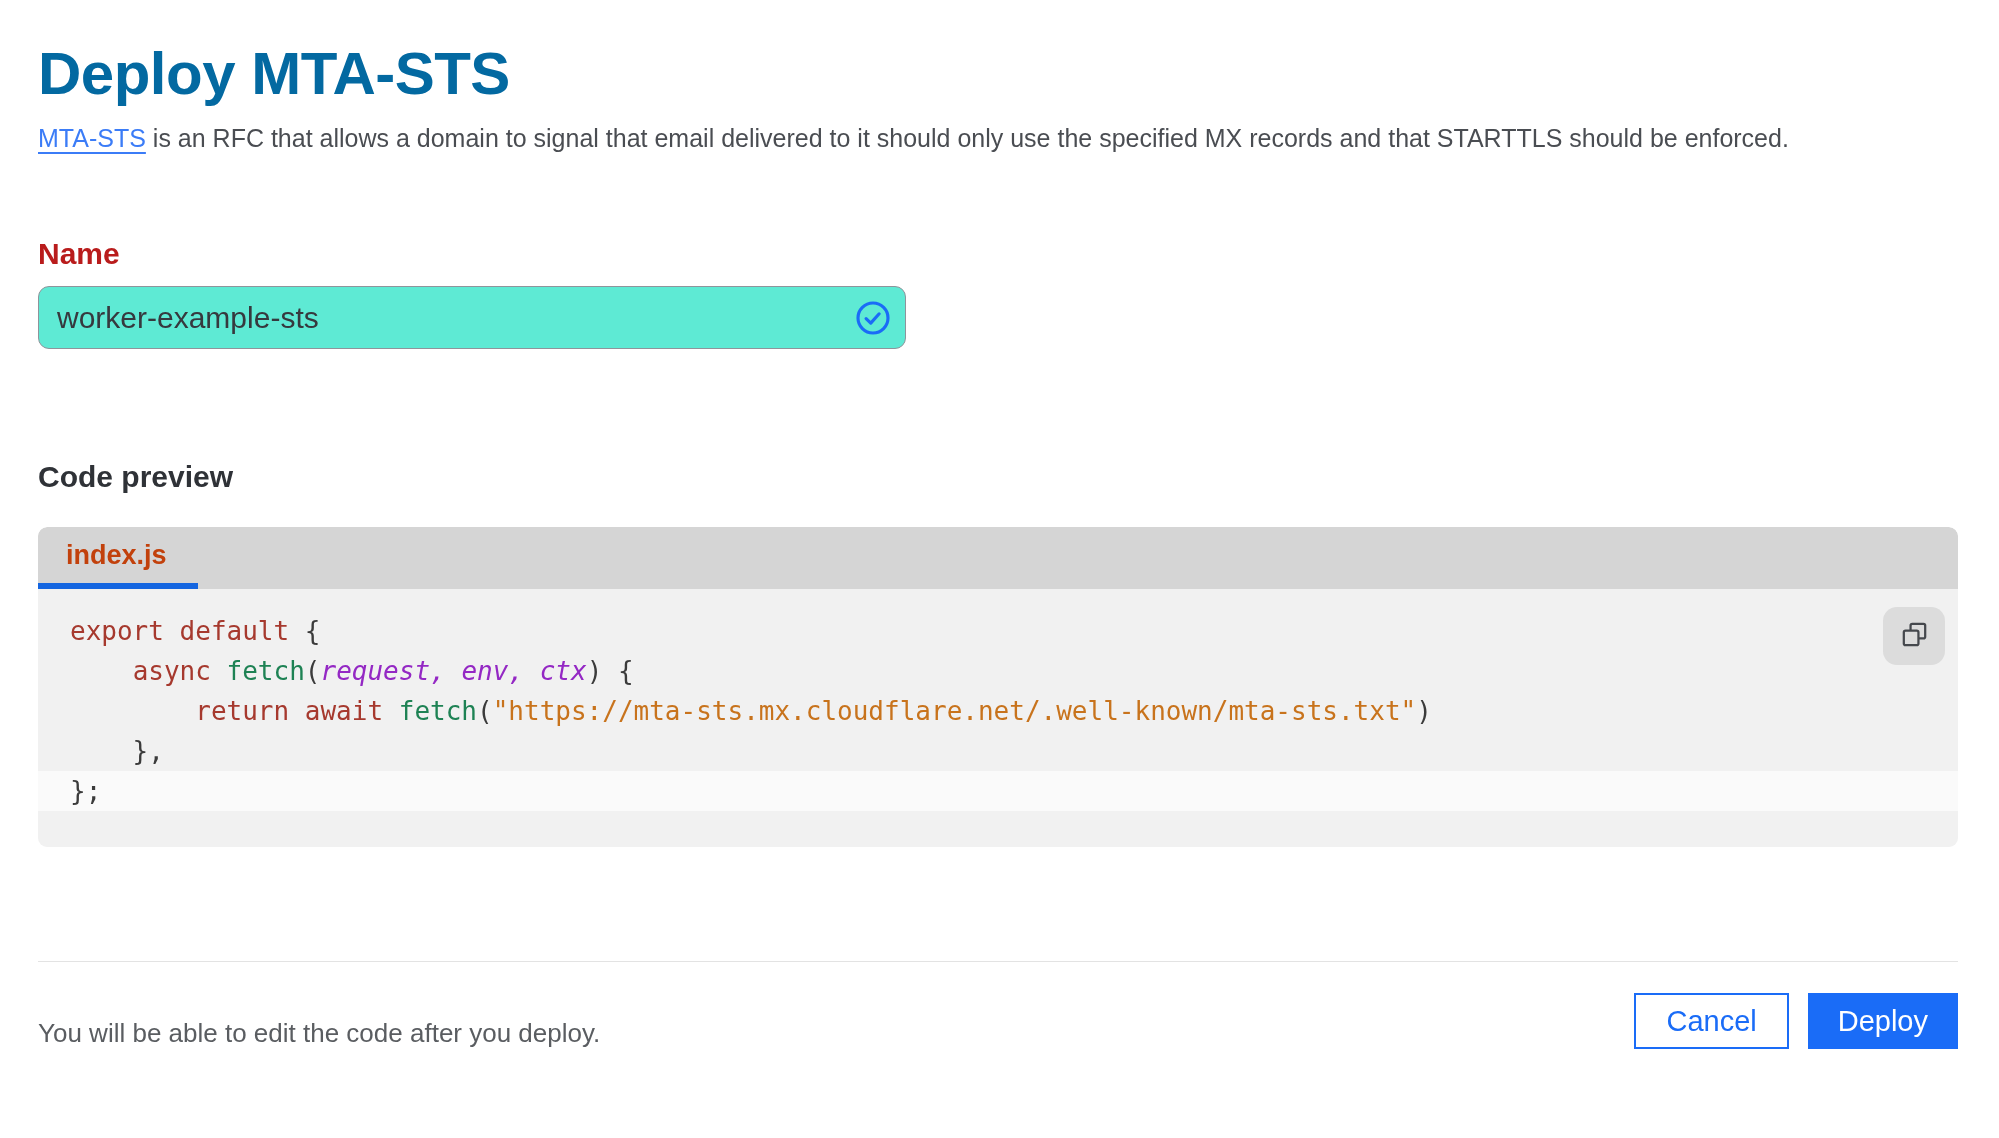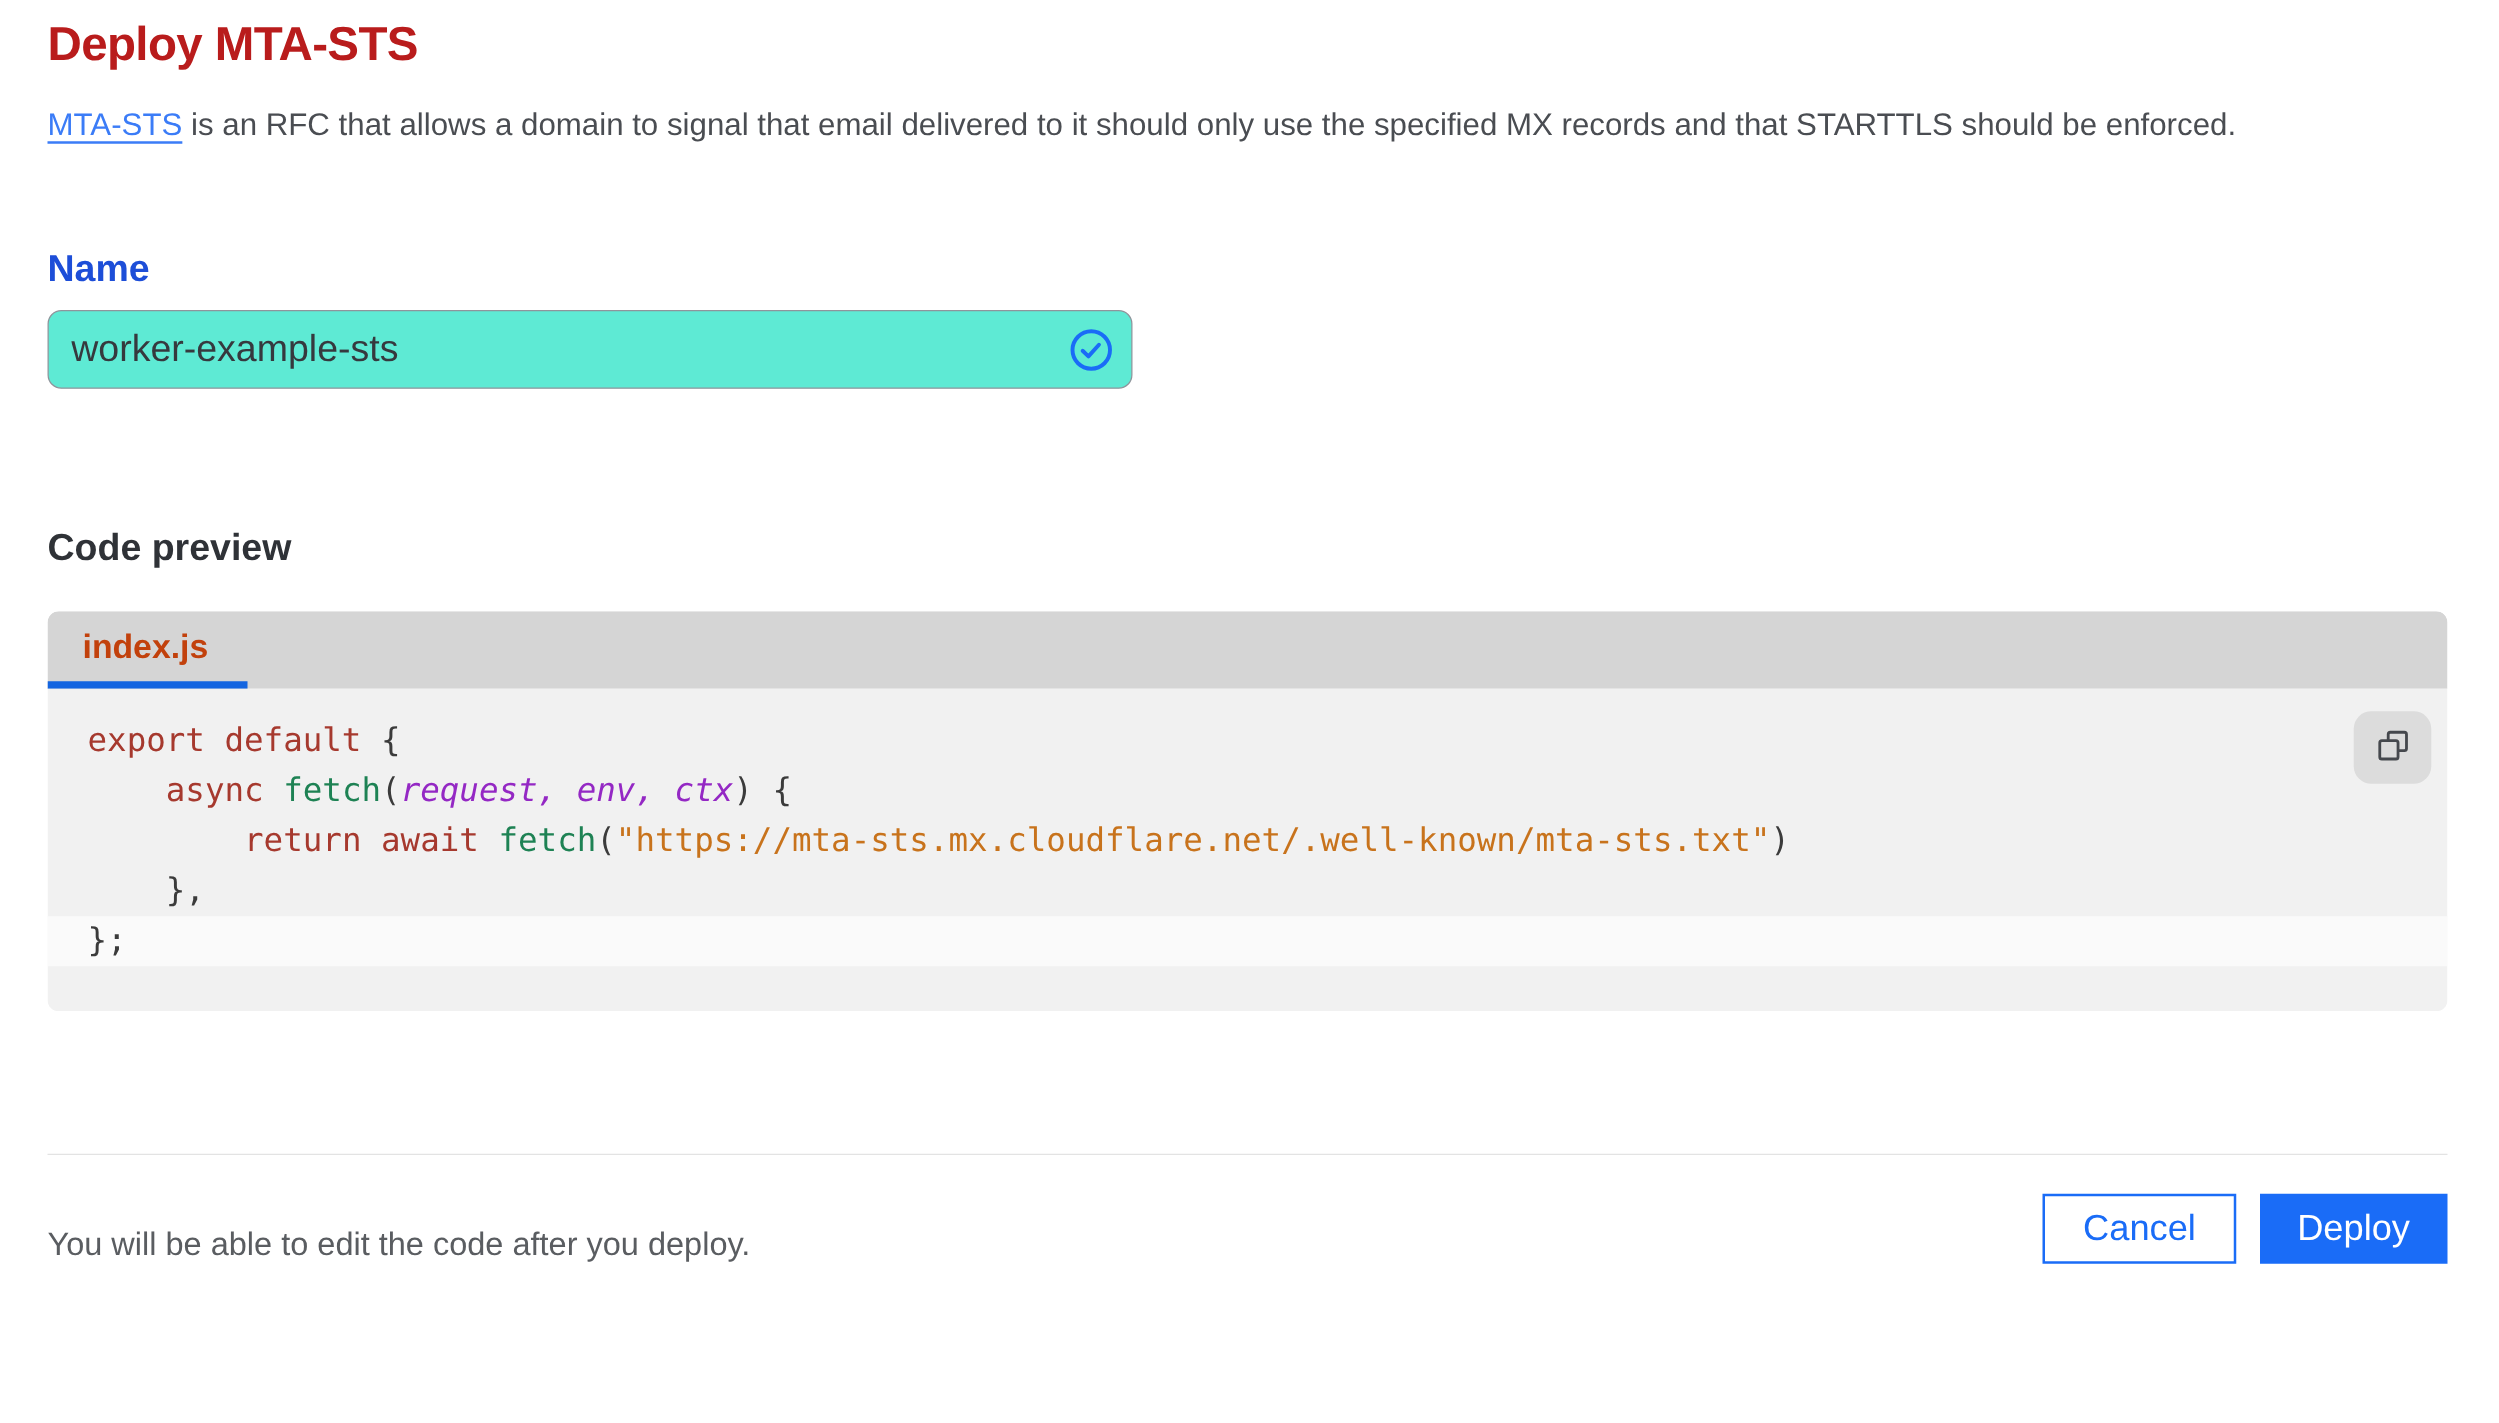--- a/index.html
+++ b/index.html
@@ -2,45 +2,46 @@
 <html style="--accent-blue: #1a6cf7; --link-blue: #3b7cf7; --tab-underline: #1465e0; --code-keyword: #a6392e; --code-function: #1e8254; --code-param: #9428c4; --code-string: #c8731c; --code-plain: #3b3b3b;"><head>
 <meta charset="utf-8">
 <style>
   * { box-sizing: border-box; margin: 0; padding: 0; }
   html, body { width: 1999px; height: 1138px; background: #ffffff; overflow: hidden; }
   body { font-family: "Liberation Sans", sans-serif; color: #3a3a3a; }
 
   .page { width: 1999px; height: 1138px; padding: 0 41px 0 38px; position: relative; }
 
   .page-title {
-    font-size: 38px;
+    margin-top: 38px;
+    font-size: 60px;
     font-weight: 700;
     letter-spacing: -0.5px;
-    color: #b91c1c;
+    color: #0369a1;
     line-height: 72px;
   }
 
   .intro {
     font-size: 25px;
     line-height: 56px;
     color: #4a4d52;
     max-width: 1920px;
   }
   .intro a {
     color: var(--link-blue, #3b7cf7);
     text-decoration: underline;
     text-underline-offset: 5px;
     cursor: pointer;
   }
 
   .field-label {
     margin-top: 70px;
     font-size: 30px;
     font-weight: 700;
-    color: #1d4ed8;
+    color: #b91c1c;
     line-height: 36px;
   }
 
   .input-wrap { position: relative; width: 868px; margin-top: 14px; }
   .name-input {
     width: 100%;
     height: 63px;
     border: 1.5px solid #8f949b;
     border-radius: 11px;
     padding: 0 66px 0 18px;

